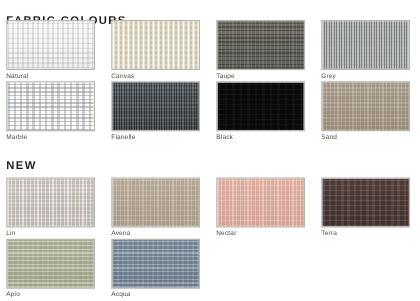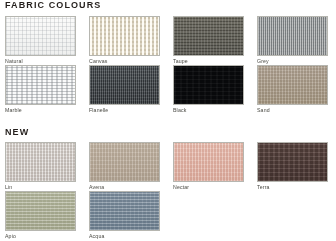--- a/index.html
+++ b/index.html
@@ -24,21 +24,21 @@
   
   .section-title {
     position: absolute;
     font-size: 9px;
     font-weight: bold;
     letter-spacing: 1.1px;
     color: #241f1c;
     white-space: nowrap;
     line-height: 10px;
   }
-  .section-title.fabric { left: 5px; top: 0; }
+  .section-title.fabric { left: 5px; top: 11px; }
   .section-title.new    { left: 5px; top: 127px; }
 
   
   .swatch {
     position: absolute;
     width: 71px;
   }
   .chip {
     width: 71px;
     height: 40px;

